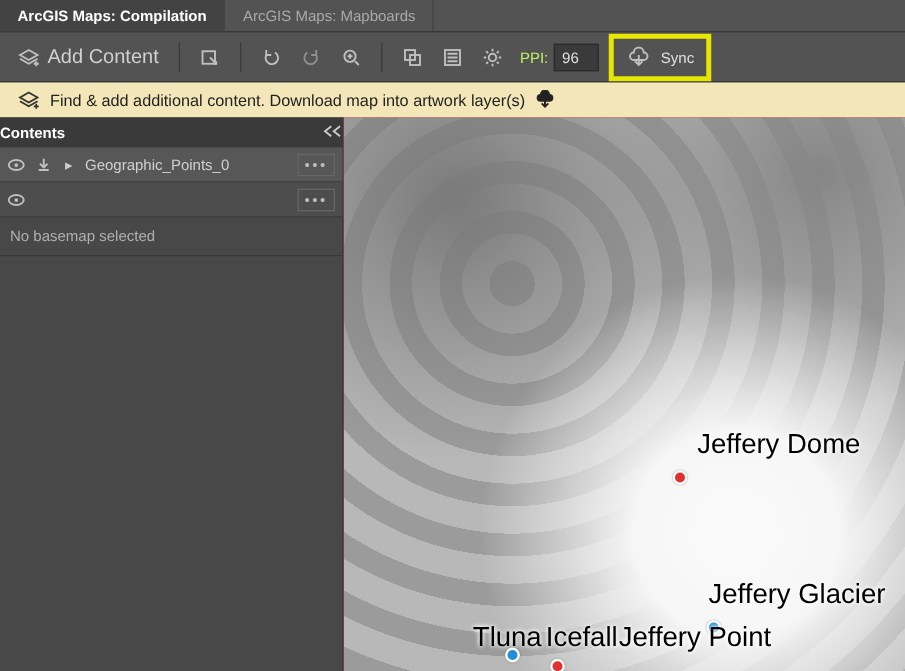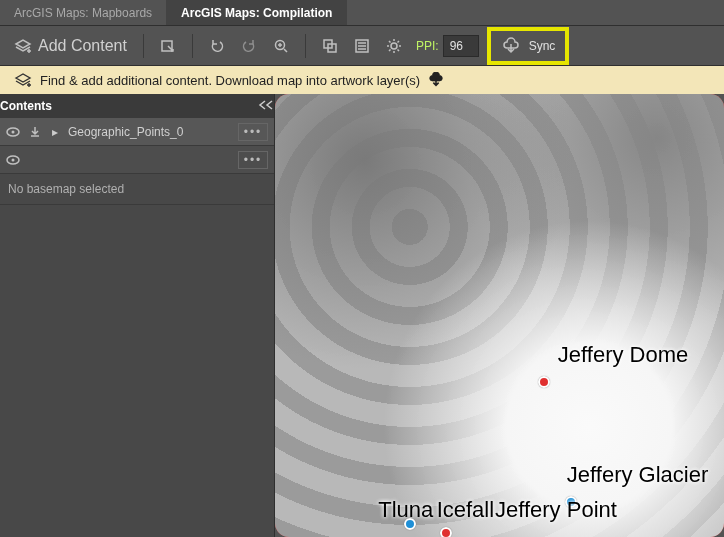--- a/index.html
+++ b/index.html
@@ -120,21 +120,20 @@
   .layer-row .tri { width:10px; color:#ccc; cursor: pointer; display:flex; justify-content:center;}
   .layer-name { flex: 1; white-space: nowrap; overflow: hidden; }
   .no-basemap {
     padding: 8px; color: #b0b0b0; font-size: 12px;
     border-bottom: 1px solid #3a3a3a;
   }
   
   .map {
     flex: 1; position: relative; overflow: hidden;
     background: #ef4444;
-    border-radius: 14px;
   }
   .terrain {
     position: absolute; inset: 0;
     background:
       radial-gradient(circle at 70% 75%, #f4f4f4 0%, #f0f0f0 18%, rgba(255,255,255,0) 45%),
       radial-gradient(circle at 20% 15%, #7a7a7a 0%, rgba(0,0,0,0) 40%),
       radial-gradient(circle at 85% 10%, #868686 0%, rgba(0,0,0,0) 35%),
       repeating-radial-gradient(circle at 30% 30%, #9a9a9a 0 18px, #b5b5b5 18px 40px),
       linear-gradient(130deg, #a0a0a0, #d0d0d0 60%, #f2f2f2 80%);
     filter: grayscale(1) contrast(1.05);
@@ -153,25 +152,25 @@
     text-shadow: 0 0 4px #fff, 0 0 4px #fff;
     white-space: nowrap;
     pointer-events: none;
   }
   .icon-stroke { stroke:#c0c0c0; fill:none; stroke-width:1.5; }
 </style>
 </head>
 <body>
 
 <div class="tabs">
+  <div class="tab active">
+    <span>ArcGIS Maps: Compilation</span>
+  </div>
   <div class="tab">
     <span>ArcGIS Maps: Mapboards</span>
-  </div>
-  <div class="tab active">
-    <span>ArcGIS Maps: Compilation</span>
   </div>
 </div>
 
 <div class="toolbar">
   <div class="tool-btn add-content">
     <svg width="18" height="18" viewBox="0 0 18 18">
       <path class="icon-stroke" d="M2 7 L9 3 L16 7 L9 11 Z"></path>
       <path class="icon-stroke" d="M2 10 L9 14 L16 10"></path>
       <path stroke="#c0c0c0" stroke-width="1.5" d="M13 14 L17 14 M15 12 L15 16"></path>
     </svg>

